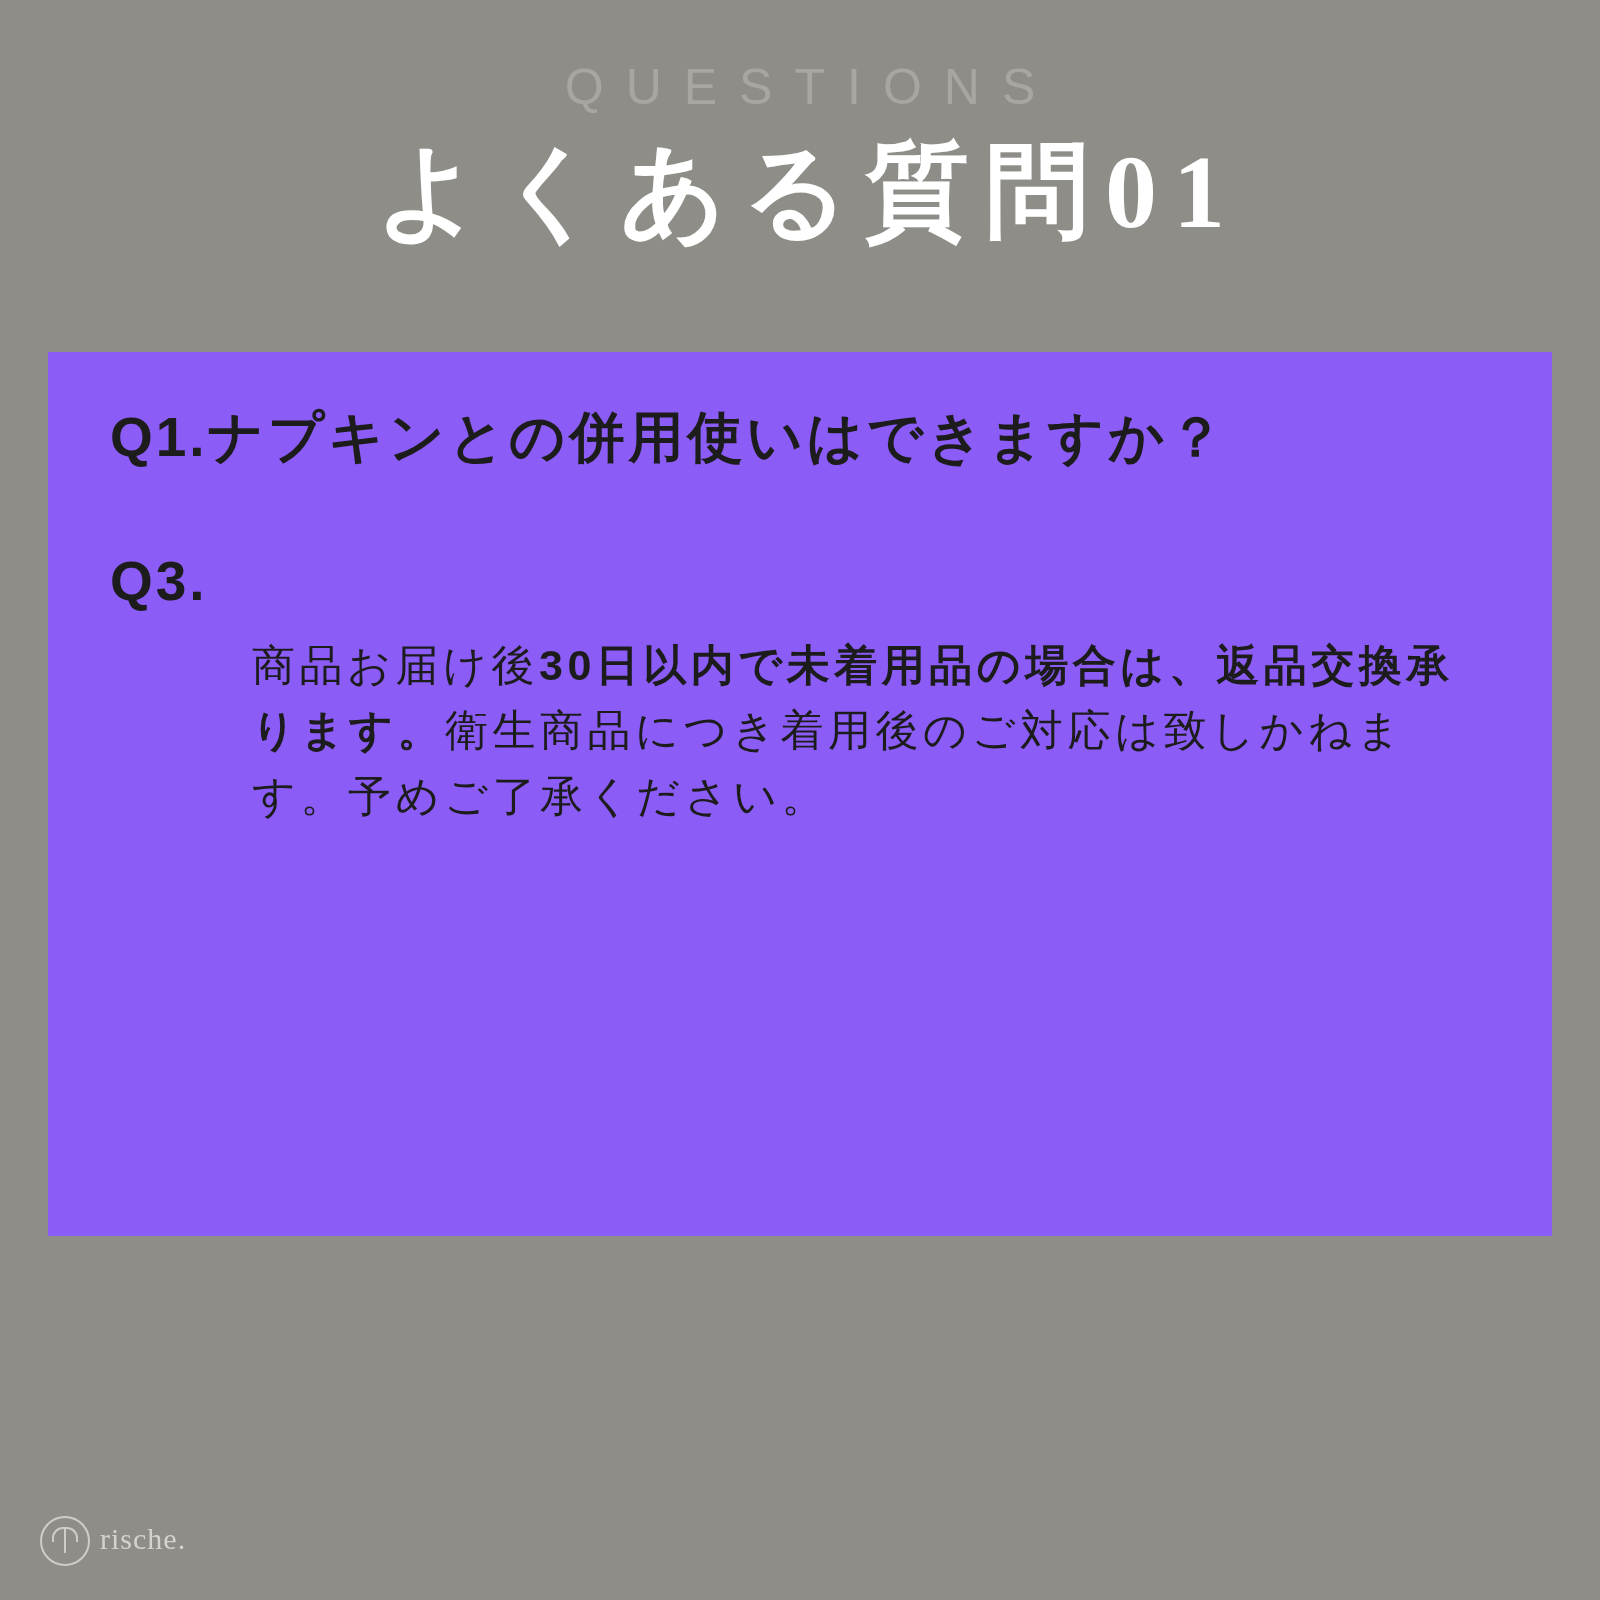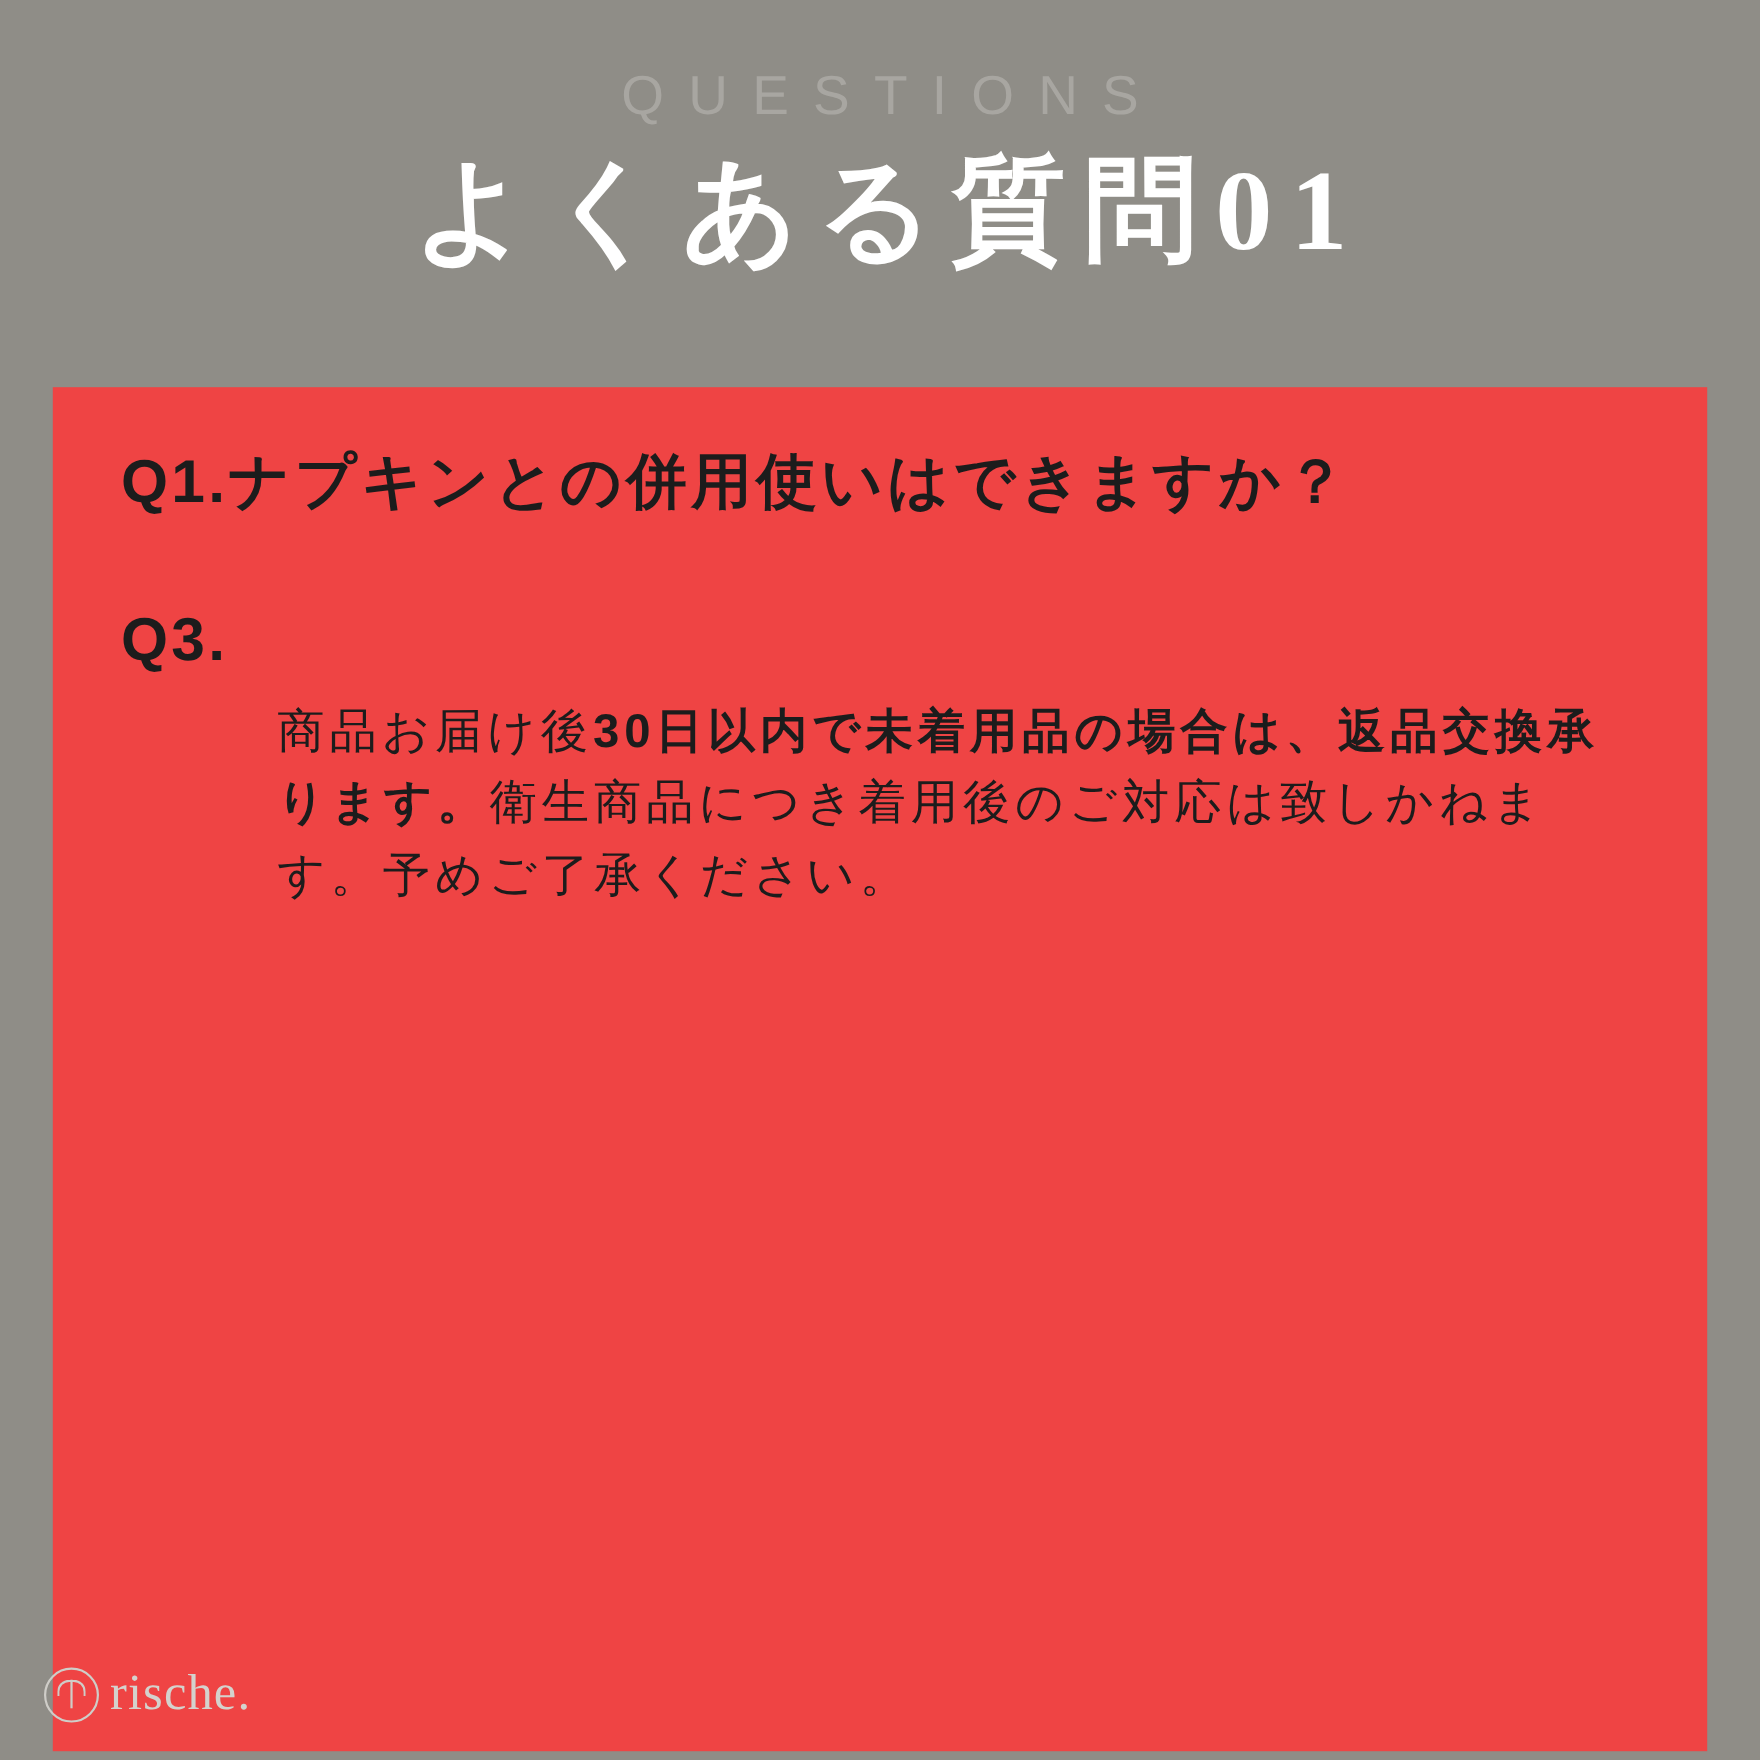--- a/index.html
+++ b/index.html
@@ -46,22 +46,22 @@
     font-weight: 700;
     font-family: "Liberation Serif", serif;
   }
 
   
   .card {
     position: absolute;
     left: 48px;
     top: 352px;
     width: 1504px;
-    height: 1240px;
-    background: #ef4444;
+    height: 884px;
+    background: #8b5cf6;
     box-sizing: border-box;
     padding: 50px 94px 40px 62px;
   }
 
   .qa-block {
     margin-bottom: 58px;
   }
   .qa-block:last-child {
     margin-bottom: 0;
   }
@@ -134,21 +134,21 @@
     left: 50%;
     top: 9px;
     width: 22px;
     height: 13px;
     border: 2px solid #cfcdc8;
     border-bottom: none;
     border-radius: 11px 11px 0 0;
     transform: translateX(-50%);
   }
   .logo-text {
-    font-size: 46px;
+    font-size: 30px;
     color: #d4d2cd;
     letter-spacing: 1px;
     font-family: "Liberation Serif", serif;
     line-height: 1;
     padding-bottom: 4px;
     text-align: center;
   }
 </style>
 </head>
 <body>

